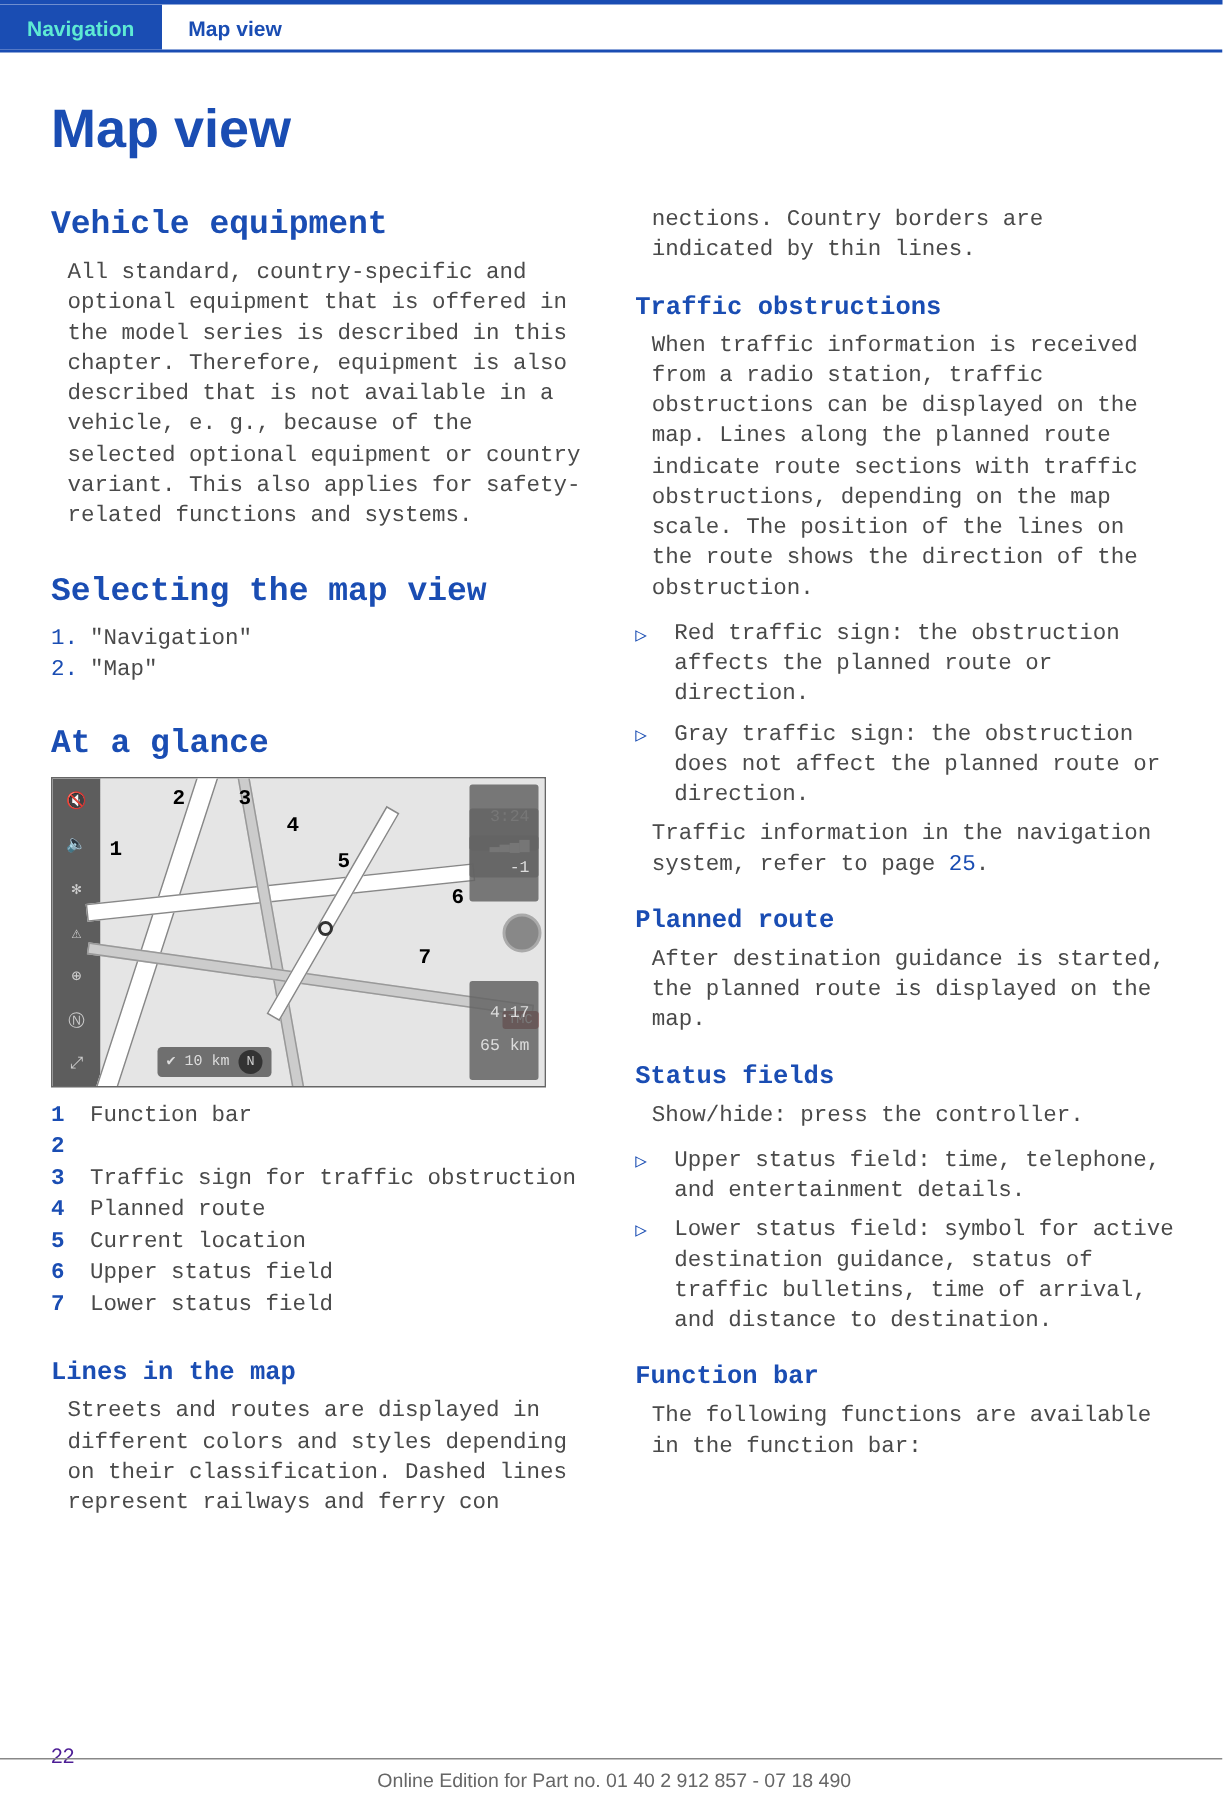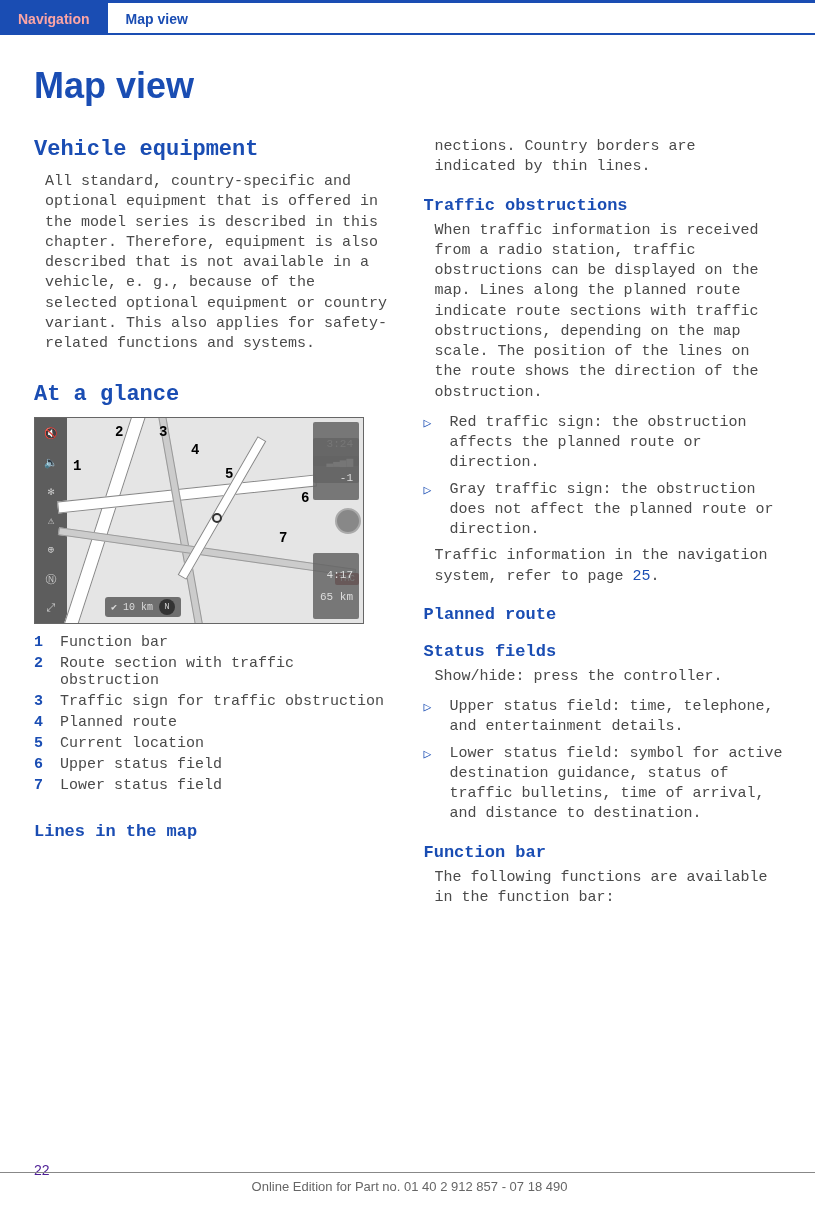--- a/index.html
+++ b/index.html
@@ -19,21 +19,21 @@
   }
   .tab {
     padding: 0 18px;
     font-size: 14px;
     font-weight: bold;
     line-height: 32px;
     color: #1a4db3;
   }
   .tab.active {
     background: #1a4db3;
-    color: #fca5a5;
+    color: #5eead4;
   }
   .page {
     padding: 30px 30px 0 34px;
   }
   h1 {
     color: #1a4db3;
     font-size: 36px;
     font-weight: bold;
     margin-bottom: 30px;
   }
@@ -193,20 +193,31 @@
 
   <div class="columns">
 
     <div class="col">
 
       <div class="section">
         <h2>Vehicle equipment</h2>
         <p>All standard, country-specific and optional equipment that is offered in the model series is described in this chapter. Therefore, equipment is also described that is not available in a vehicle, e. g., because of the selected optional equipment or country variant. This also applies for safety-related functions and systems.</p>
       </div>
 
+      <div class="section">
+        <h2>Selecting the map view</h2>
+        <div class="ol-step">
+          <span class="ol-num">1.</span>
+          <span>"Navigation"</span>
+        </div>
+        <div class="ol-step">
+          <span class="ol-num">2.</span>
+          <span>"Map"</span>
+        </div>
+      </div>
 
       <div class="section">
         <h2>At a glance</h2>
 
         <div class="map-figure">
           <div class="map-sidebar">
             <span class="sb-icon">🔇</span>
             <span class="sb-icon">🔈</span>
             <span class="sb-icon">✻</span>
             <span class="sb-icon">⚠</span>
@@ -247,21 +258,20 @@
             <div class="callout" style="left:212px; top:112px;">7</div>
           </div>
         </div>
 
         <div class="legend-row">
           <span class="legend-num">1</span>
           <span>Function bar</span>
         </div>
         <div class="legend-row">
           <span class="legend-num">2</span>
-          <span>Route section with traffic obstruction</span>
         </div>
         <div class="legend-row">
           <span class="legend-num">3</span>
           <span>Traffic sign for traffic obstruction</span>
         </div>
         <div class="legend-row">
           <span class="legend-num">4</span>
           <span>Planned route</span>
         </div>
         <div class="legend-row">
@@ -273,20 +283,21 @@
           <span>Upper status field</span>
         </div>
         <div class="legend-row">
           <span class="legend-num">7</span>
           <span>Lower status field</span>
         </div>
       </div>
 
       <div>
         <h3>Lines in the map</h3>
+        <p><span>Streets and routes are displayed in different colors and styles depending on their classification. Dashed lines represent railways and ferry con</span>​</p>
       </div>
     </div>
 
     <div class="col">
       <p>nections. Country borders are indicated by thin lines.</p>
 
       <h3>Traffic obstructions</h3>
       <p>When traffic information is received from a radio station, traffic obstructions can be displayed on the map. Lines along the planned route indicate route sections with traffic obstructions, depending on the map scale. The position of the lines on the route shows the direction of the obstruction.</p>
       <div class="bullet-row">
         <span class="bullet-sym">▷</span>
@@ -294,20 +305,21 @@
       </div>
       <div class="bullet-row">
         <span class="bullet-sym">▷</span>
         <span>Gray traffic sign: the obstruction does not affect the planned route or direction.</span>
       </div>
       <p>
         <span>Traffic information in the navigation system, refer to page </span><a class="page-ref">25</a><span>.</span>
       </p>
 
       <h3>Planned route</h3>
+      <p>After destination guidance is started, the planned route is displayed on the map.</p>
 
       <h3>Status fields</h3>
       <p>Show/hide: press the controller.</p>
       <div class="bullet-row">
         <span class="bullet-sym">▷</span>
         <span>Upper status field: time, telephone, and entertainment details.</span>
       </div>
       <div class="bullet-row">
         <span class="bullet-sym">▷</span>
         <span>Lower status field: symbol for active destination guidance, status of traffic bulletins, time of arrival, and distance to destination.</span>

